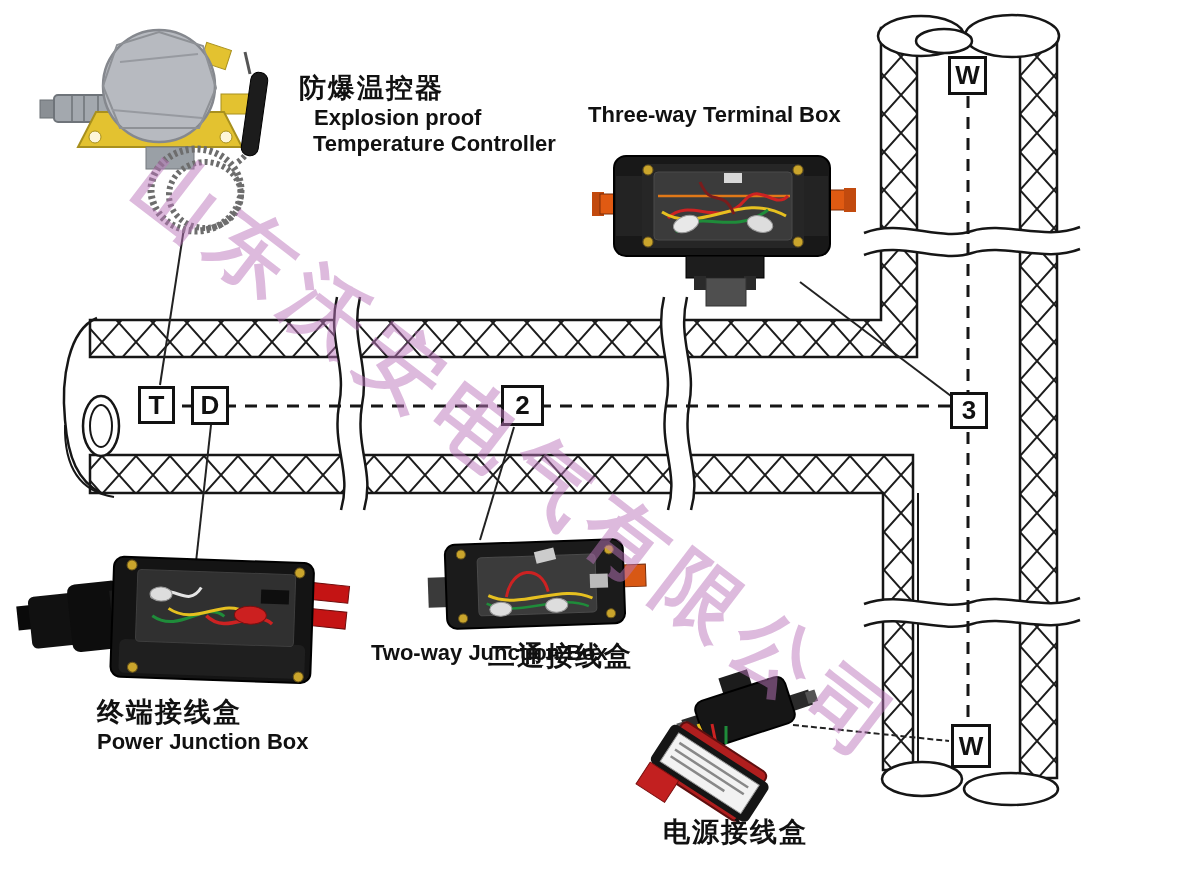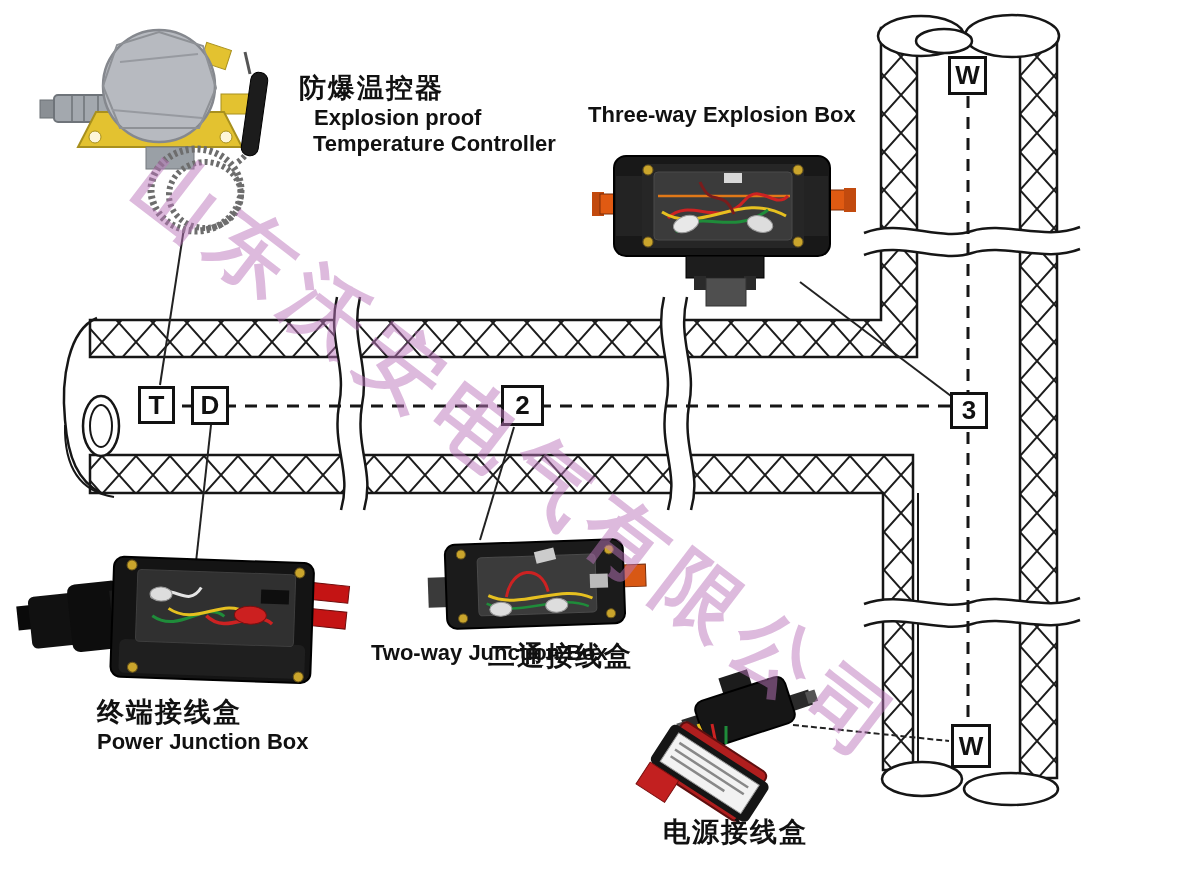--- a/index.html
+++ b/index.html
@@ -234,21 +234,21 @@
   <div class="marker" style="left:191px;top:386px;width:38px;height:39px;">D</div>
   <div class="marker" style="left:501px;top:385px;width:43px;height:41px;">2</div>
   <div class="marker" style="left:950px;top:392px;width:38px;height:37px;">3</div>
   <div class="marker" style="left:948px;top:56px;width:39px;height:39px;">W</div>
   <div class="marker" style="left:951px;top:724px;width:40px;height:44px;">W</div>
 
   <div class="lbl zh" style="left:299px;top:74px;">防爆温控器</div>
   <div class="lbl en" style="left:299px;top:106px;margin-left:15px;">Explosion proof</div>
   <div class="lbl en" style="left:313px;top:132px;">Temperature Controller</div>
 
-  <div class="lbl en" style="left:588px;top:103px;">Three-way Explosion Box</div>
+  <div class="lbl en" style="left:588px;top:103px;">Three-way Terminal Box</div>
 
   <div class="lbl zh" style="left:97px;top:698px;">终端接线盒</div>
   <div class="lbl zh" style="left:488px;top:642px;">二通接线盒</div>
 
   <div class="lbl en" style="left:97px;top:730px;">Power Junction Box</div>
   <div class="lbl en" style="left:371px;top:641px;">Two-way Junction Box</div>
 
   <div class="lbl zh" style="left:663px;top:818px;">电源接线盒</div>
 
   <div id="watermark">山东沃安电气有限公司</div>

